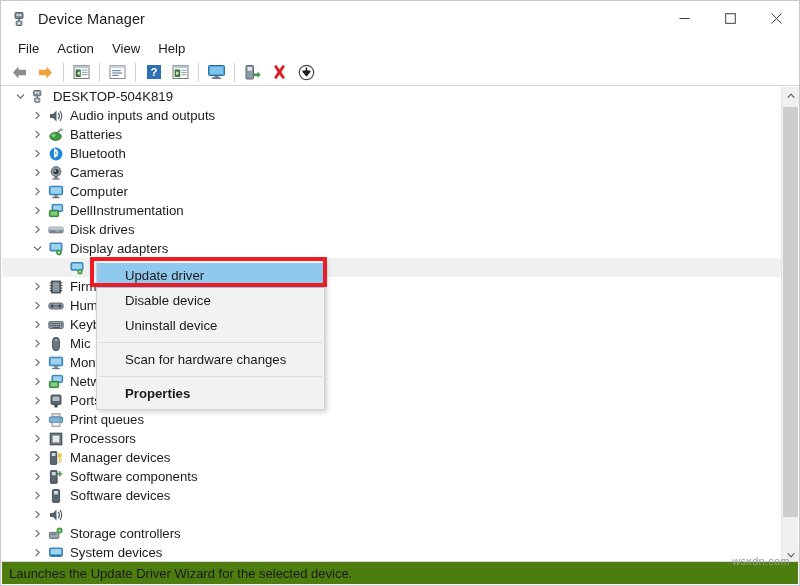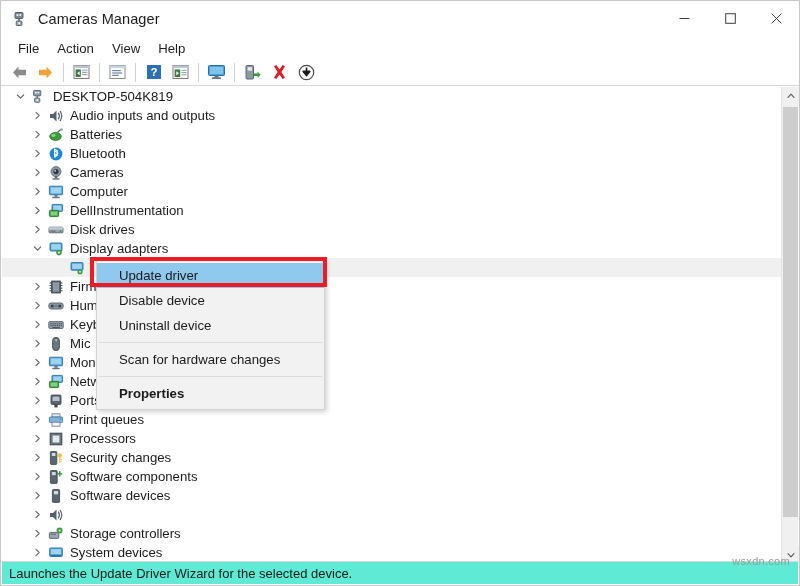--- a/index.html
+++ b/index.html
@@ -129,21 +129,21 @@
     position: absolute; left: 1px; top: 20px;
     width: 15px; height: 410px;
     background: #cdcdcd;
   }
   #sb-down { position: absolute; left: 0; bottom: 0; }
 
   
   #statusbar {
     position: absolute; left: 1px; bottom: 1px;
     width: 796px; height: 23px;
-    background: #5eead4;
+    background: #4d7c0f;
     border-top: 1px solid #d9d9d9;
     display: flex; align-items: center;
     padding-left: 7px;
     font-size: 13px; color: #1a1a1a;
   }
   #watermark {
     position: absolute; right: 9px; bottom: 18px;
     font-size: 11px; color: #9a9a9a;
     letter-spacing: .3px;
   }
@@ -154,21 +154,21 @@
     width: 229px;
     background: #f2f2f2;
     border: 1px solid #d3d3d3;
     box-shadow: 2px 2px 5px rgba(0,0,0,.18);
     padding: 2px 0 3px 0;
     z-index: 30;
   }
   .ctx-item {
     height: 25px;
     display: flex; align-items: center;
-    padding-left: 22px;
+    padding-left: 28px;
     font-size: 13.2px; color: #1a1a1a;
     white-space: nowrap;
   }
   .ctx-item.selected { background: #8fc9ee; }
   .ctx-item.bold { font-weight: bold; }
   .ctx-sep {
     height: 1px; background: #dcdcdc;
     margin: 4px 2px 4px 2px;
   }
   #redbox {
@@ -188,21 +188,21 @@
     <div id="titlebar-icon">
       <svg width="18" height="18" viewBox="0 0 18 18">
         <rect x="3" y="2.5" width="8" height="6" rx="1" fill="#7d8a96" stroke="#55616b" stroke-width="1"></rect>
         <rect x="4.6" y="4.2" width="1.7" height="1.7" fill="#fff"></rect>
         <rect x="7.5" y="4.2" width="1.7" height="1.7" fill="#fff"></rect>
         <rect x="6.3" y="8.5" width="1.5" height="2.6" fill="#55616b"></rect>
         <rect x="4.2" y="11" width="5.7" height="4.5" rx="1" fill="#9fb0bd" stroke="#55616b" stroke-width="1"></rect>
         <rect x="6.4" y="12.4" width="1.6" height="1.6" fill="#fff"></rect>
       </svg>
     </div>
-    <div id="titlebar-text">Cameras Manager</div>
+    <div id="titlebar-text">Device Manager</div>
     <div class="winctl-group">
       <div class="winctl">
         <svg width="11" height="11" viewBox="0 0 11 11">
             <line x1="0.5" y1="5.5" x2="10.5" y2="5.5" stroke="currentColor" stroke-width="1"></line>
           </svg>
       </div>
       <div class="winctl">
         <svg width="11" height="11" viewBox="0 0 11 11">
             <rect x="0.7" y="0.7" width="9.6" height="9.6" fill="none" stroke="currentColor" stroke-width="1"></rect>
           </svg>
@@ -652,21 +652,21 @@
       <span class="ico">
         <svg width="16" height="16" viewBox="0 0 16 16">
           <rect x="2.4" y="1.6" width="6.4" height="12.8" rx=".8" fill="#5a6670" stroke="#39434a" stroke-width=".8"></rect>
           <rect x="3.8" y="3" width="3.6" height="3" fill="#cfd8de"></rect>
           <circle cx="11.8" cy="5.4" r="2.2" fill="#e8c547"></circle>
           <rect x="11.2" y="6.8" width="1.2" height="6" fill="#e8c547"></rect>
           <rect x="12.4" y="9" width="1.6" height="1.1" fill="#e8c547"></rect>
           <rect x="12.4" y="11" width="1.3" height="1.1" fill="#e8c547"></rect>
         </svg>
       </span>
-      <span class="label">Security changes</span>
+      <span class="label">Manager devices</span>
     </div>
 
     <div class="row lvl1">
       <span class="twisty">
         <svg width="9" height="9" viewBox="0 0 9 9">
             <path d="M3 1.4 L6.2 4.5 L3 7.6" fill="none" stroke="currentColor" stroke-width="1.2" stroke-linecap="round" stroke-linejoin="round"></path>
           </svg>
       </span>
       <span class="ico">
         <svg width="16" height="16" viewBox="0 0 16 16">

